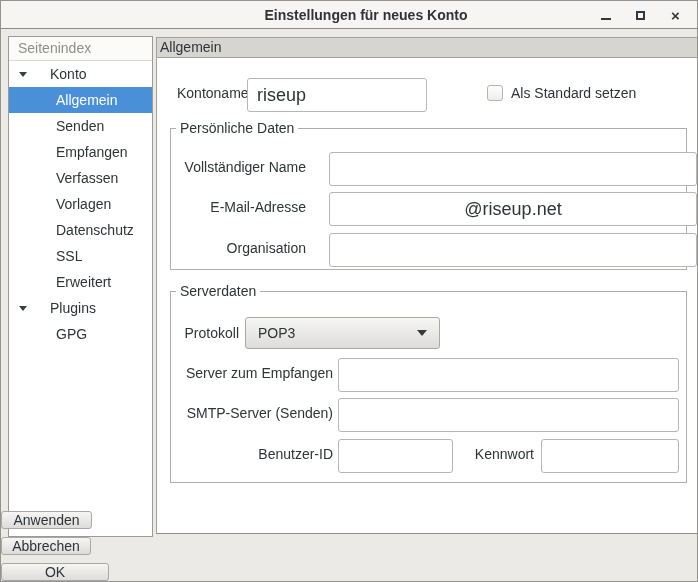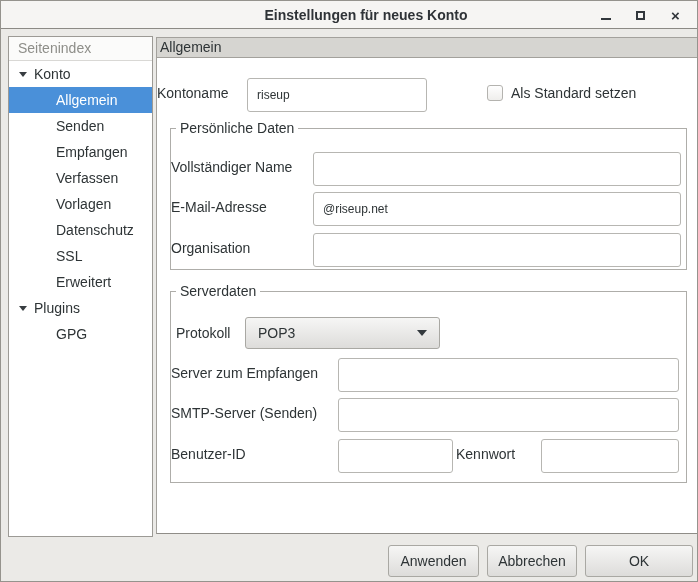--- a/index.html
+++ b/index.html
@@ -29,57 +29,57 @@
   
   .sidebar {
     position:absolute; left:8px; top:36px; width:145px; height:501px;
     background:#ffffff; border:1px solid #9c9a95;
   }
   .sidebar-header {
     height:24px; line-height:22px; padding-left:9px;
     color:#8e8e89; background:#fbfbfa; border-bottom:1px solid #d9d8d5;
   }
   .tree-row { height:26px; display:flex; align-items:center; }
-  .tree-row.parent { padding-left:10px; }
+  .tree-row.parent { padding-left:10px;gap:16px; }
   .tree-row.parent .tree-label { margin-left:7px; }
   .tree-row.child { padding-left:47px; }
   .tree-row.selected { background:#4a90d9; color:#ffffff; }
   .expander {
     width:0; height:0;
     border-left:4px solid transparent; border-right:4px solid transparent;
     border-top:5px solid #383d41;
   }
   
   .main {
     position:absolute; left:156px; top:37px; width:541px; height:497px;
     background:#ffffff; border-left:1px solid #a3a19c; border-bottom:1px solid #8f8d88;
   }
   .main-header {
     height:21px; line-height:19px; padding-left:3px;
     background:#d6d5d1; border-top:1px solid #a3a19c; border-bottom:1px solid #a3a19c;
   }
   .tinput {
     border:1px solid #b7b6b2; border-radius:3px; background:#ffffff;
-    font-family:"Liberation Sans", sans-serif; font-size:12px; color:#2e3436;
+    font-family:"Liberation Sans", sans-serif; font-size:18px; color:#2e3436;
     padding:16px 9px; outline:none;
   }
-  .kname-label { position:absolute; left:0; top:41px; line-height:30px; }
+  .kname-label { position:absolute; left:20px; top:41px; line-height:30px; }
   .kname-input { position:absolute; left:90px; top:41px; width:180px; height:30px; }
   .default-check { position:absolute; left:330px; top:41px; height:30px; display:flex; align-items:center; gap:8px; cursor:default; }
   .checkbox {
     width:16px; height:16px; border:1px solid #b4b3af; border-radius:3px;
     background:linear-gradient(#fefefe,#efeeec); flex:0 0 auto;
   }
   .group { position:absolute; left:13px; width:517px; border:1px solid #aeada9; }
   .group-title { position:absolute; top:-9px; left:5px; background:#ffffff; padding:0 4px; line-height:17px;text-align:right; }
   .group.personal { top:91px;  height:142px; }
   .group.server   { top:254px; height:192px; }
-  .g-label { position:absolute; line-height:30px; white-space:nowrap; }
+  .g-label { position:absolute; text-align:right; line-height:30px; white-space:nowrap; }
   .p-label { left:0; width:135px; }
-  .p-input { position:absolute; left:142px; width:368px; height:20px; }
+  .p-input { position:absolute; left:158px; width:368px; height:20px;text-align:center; }
   .row1 { top:23px; }  .row2 { top:63px; }  .row3 { top:104px; }
   .proto-label { left:5px; width:63px; top:25px; line-height:32px; }
   .dropdown {
     position:absolute; left:74px; top:25px; width:195px; height:32px;
     background:linear-gradient(#f6f6f5,#dddcda); border:1px solid #a9a8a3; border-radius:3px;
     display:flex; align-items:center; padding:0 12px; cursor:default;
   }
   .dd-arrow {
     margin-left:auto; width:0; height:0;
     border-left:5px solid transparent; border-right:5px solid transparent;
@@ -93,21 +93,21 @@
   .s-label { left:0; width:162px; }
   .srow1 { top:66px; }  .srow2 { top:106px; }  .srow3 { top:147px; }
   .s-input { position:absolute; left:167px; width:341px; height:30px; }
   .user-input { position:absolute; left:167px; top:147px; width:115px; height:30px; }
   .pass-label { left:285px; width:78px; top:147px; }
   .pass-input { position:absolute; left:370px; top:147px; width:138px; height:30px; }
   
   .footer {
     position:absolute; left:1px; right:1px; bottom:1px; height:47px;
     display:flex; justify-content:flex-end; align-items:flex-start;
-    padding:11px 4px 0 0; gap:8px;
+    padding:11px 4px 0 0; gap:8px;flex-direction:column;
   }
   .fbtn { height:32px; }
   .btn-apply  { width:91px; }
   .btn-cancel { width:90px; }
   .btn-ok     { width:108px; }
 </style>
 </head>
 <body>
 
 <div class="window">

